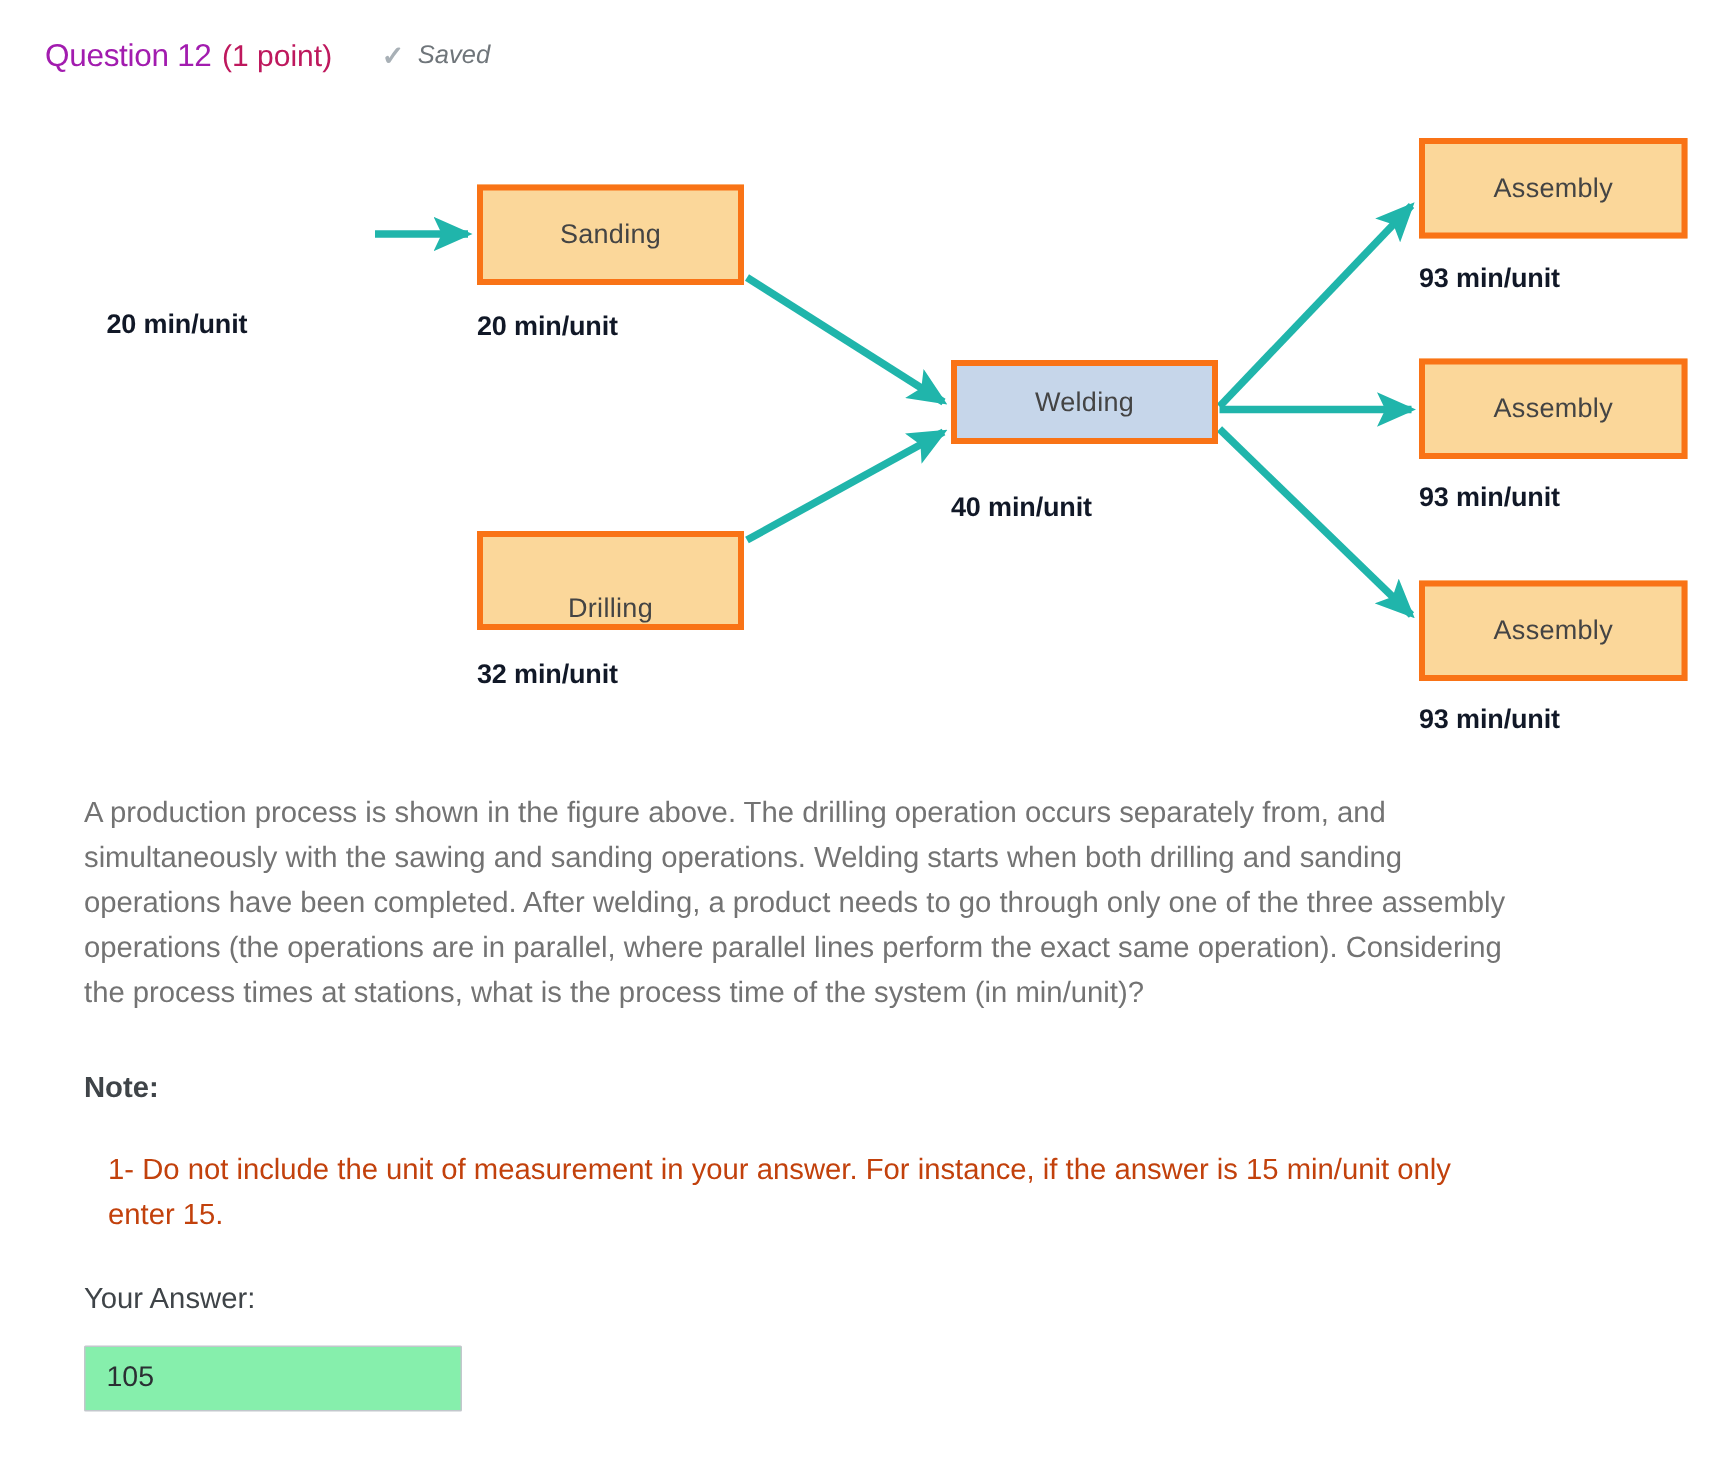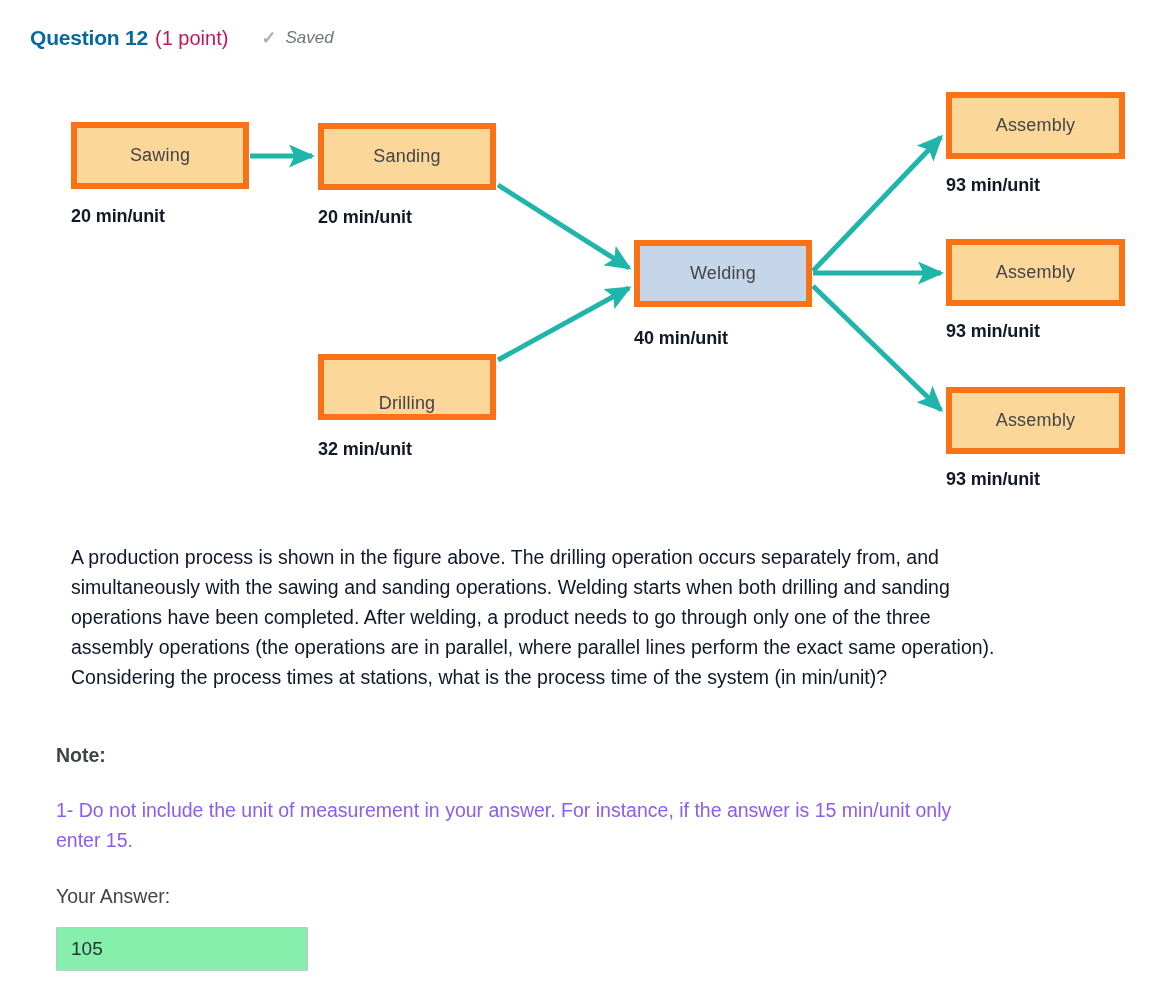--- a/index.html
+++ b/index.html
@@ -20,22 +20,22 @@
   #question-header {
     position: absolute;
     left: 30px;
     top: 26px;
     display: flex;
     align-items: baseline;
     white-space: nowrap;
   }
   #question-title {
     font-size: 21px;
-    font-weight: bold;
-    color: #0369a1;
+    font-weight: normal;
+    color: #a21caf;
     letter-spacing: -0.2px;
   }
   #question-points {
     font-size: 20px;
     font-weight: normal;
     color: #be185d;
     margin-left: 7px;
   }
   #saved-indicator {
     display: flex;
@@ -66,21 +66,21 @@
     height: 510px;
   }
   #diagram-svg {
     position: absolute;
     left: 0;
     top: 0;
   }
   .node-box {
     position: absolute;
     box-sizing: border-box;
-    border: 6px solid #f97316;
+    border: 4px solid #f97316;
     display: flex;
     align-items: center;
     justify-content: center;
     font-size: 18px;
     color: #444444;
     letter-spacing: 0.2px;
   }
   .node-box.tan { background: #fbd79a; }
   .node-box.blue { background: #c6d6ea; }
   .time-label {
@@ -96,36 +96,36 @@
   
   #body-text {
     position: absolute;
     left: 56px;
     top: 527px;
     width: 975px;
   }
   #problem-paragraph {
     font-size: 19.5px;
     line-height: 30px;
-    color: #0f172a;
-    margin: 15px;
+    color: #737373;
+    margin: 0;
   }
   #note-heading {
     margin: 33px 0 0 0;
     font-size: 19.5px;
     line-height: 30px;
     font-weight: bold;
     color: #3f4448;
     display: inline-block;
   }
   #note-text {
-    margin: 25px 0 0 0;
-    font-size: 19.5px;
-    line-height: 30px;
-    color: #8b5cf6;
+    margin: 25px 0 0 16px;
+    font-size: 19.5px;
+    line-height: 30px;
+    color: #c2410c;
     width: 900px;
   }
   #your-answer-label {
     margin: 26px 0 0 0;
     font-size: 19.5px;
     line-height: 30px;
     color: #3f4448;
   }
   #answer-input {
     display: block;
@@ -170,36 +170,33 @@
 
     <line x1="498" y1="360" x2="629" y2="288" stroke="#20b5ab" stroke-width="5" marker-end="url(#ah)"></line>
 
     <line x1="813" y1="271" x2="941" y2="137" stroke="#20b5ab" stroke-width="5" marker-end="url(#ah)"></line>
 
     <line x1="813" y1="273" x2="941" y2="273" stroke="#20b5ab" stroke-width="5" marker-end="url(#ah)"></line>
 
     <line x1="813" y1="286" x2="941" y2="410" stroke="#20b5ab" stroke-width="5" marker-end="url(#ah)"></line>
   </svg>
 
-  <div class="node-box tan" style="left:71px; top:122px; width:178px; height:67px;">
-    <span>Sawing</span>
-  </div>
   <div class="time-label" style="left:71px; top:206px; width:178px;">20 min/unit</div>
 
   <div class="node-box tan" style="left:318px; top:123px; width:178px; height:67px;">
     <span>Sanding</span>
   </div>
   <div class="time-label" style="left:318px; top:207px; width:178px;">20 min/unit</div>
 
   <div class="node-box tan" style="left:318px; top:354px; width:178px; height:66px;align-items:flex-end;">
     <span>Drilling</span>
   </div>
   <div class="time-label" style="left:318px; top:439px; width:178px;">32 min/unit</div>
 
-  <div class="node-box blue" style="left:634px; top:240px; width:178px; height:67px;">
+  <div class="node-box blue" style="left:634px; top:240px; width:178px; height:56px;">
     <span>Welding</span>
   </div>
   <div class="time-label" style="left:634px; top:328px; width:178px;">40 min/unit</div>
 
   <div class="node-box tan" style="left:946px; top:92px; width:179px; height:67px;">
     <span>Assembly</span>
   </div>
   <div class="time-label" style="left:946px; top:175px; width:179px;">93 min/unit</div>
 
   <div class="node-box tan" style="left:946px; top:239px; width:179px; height:67px;">

